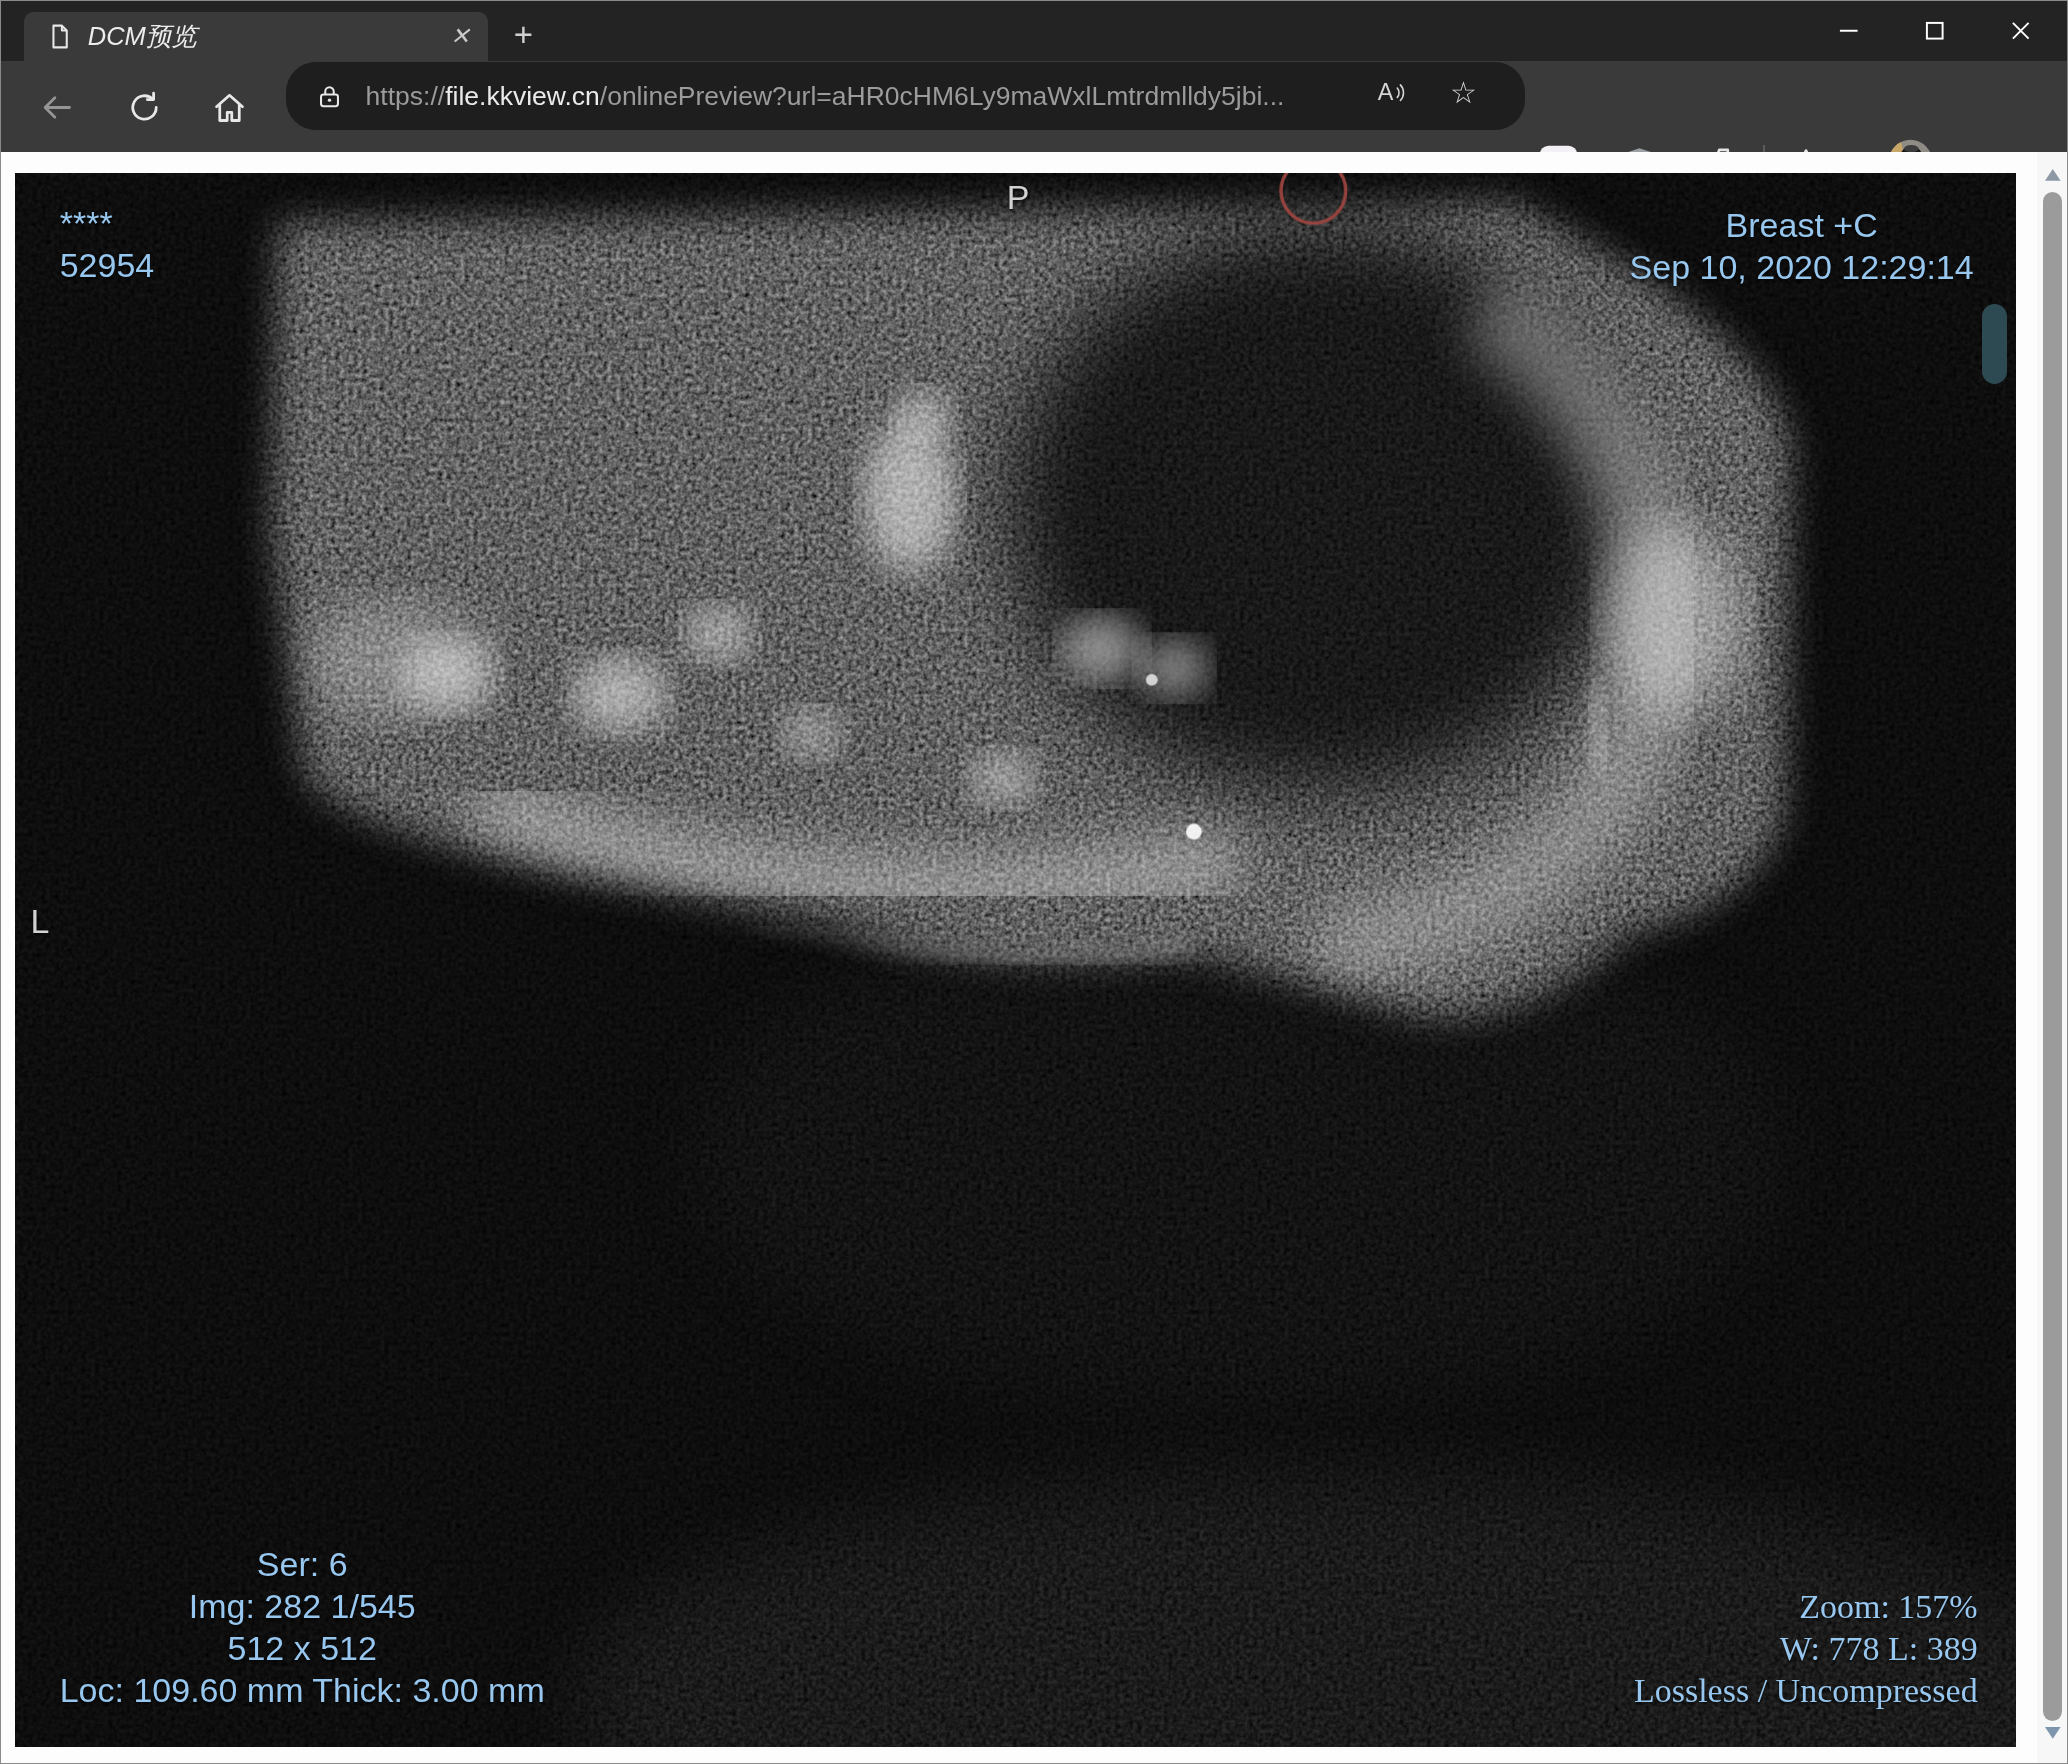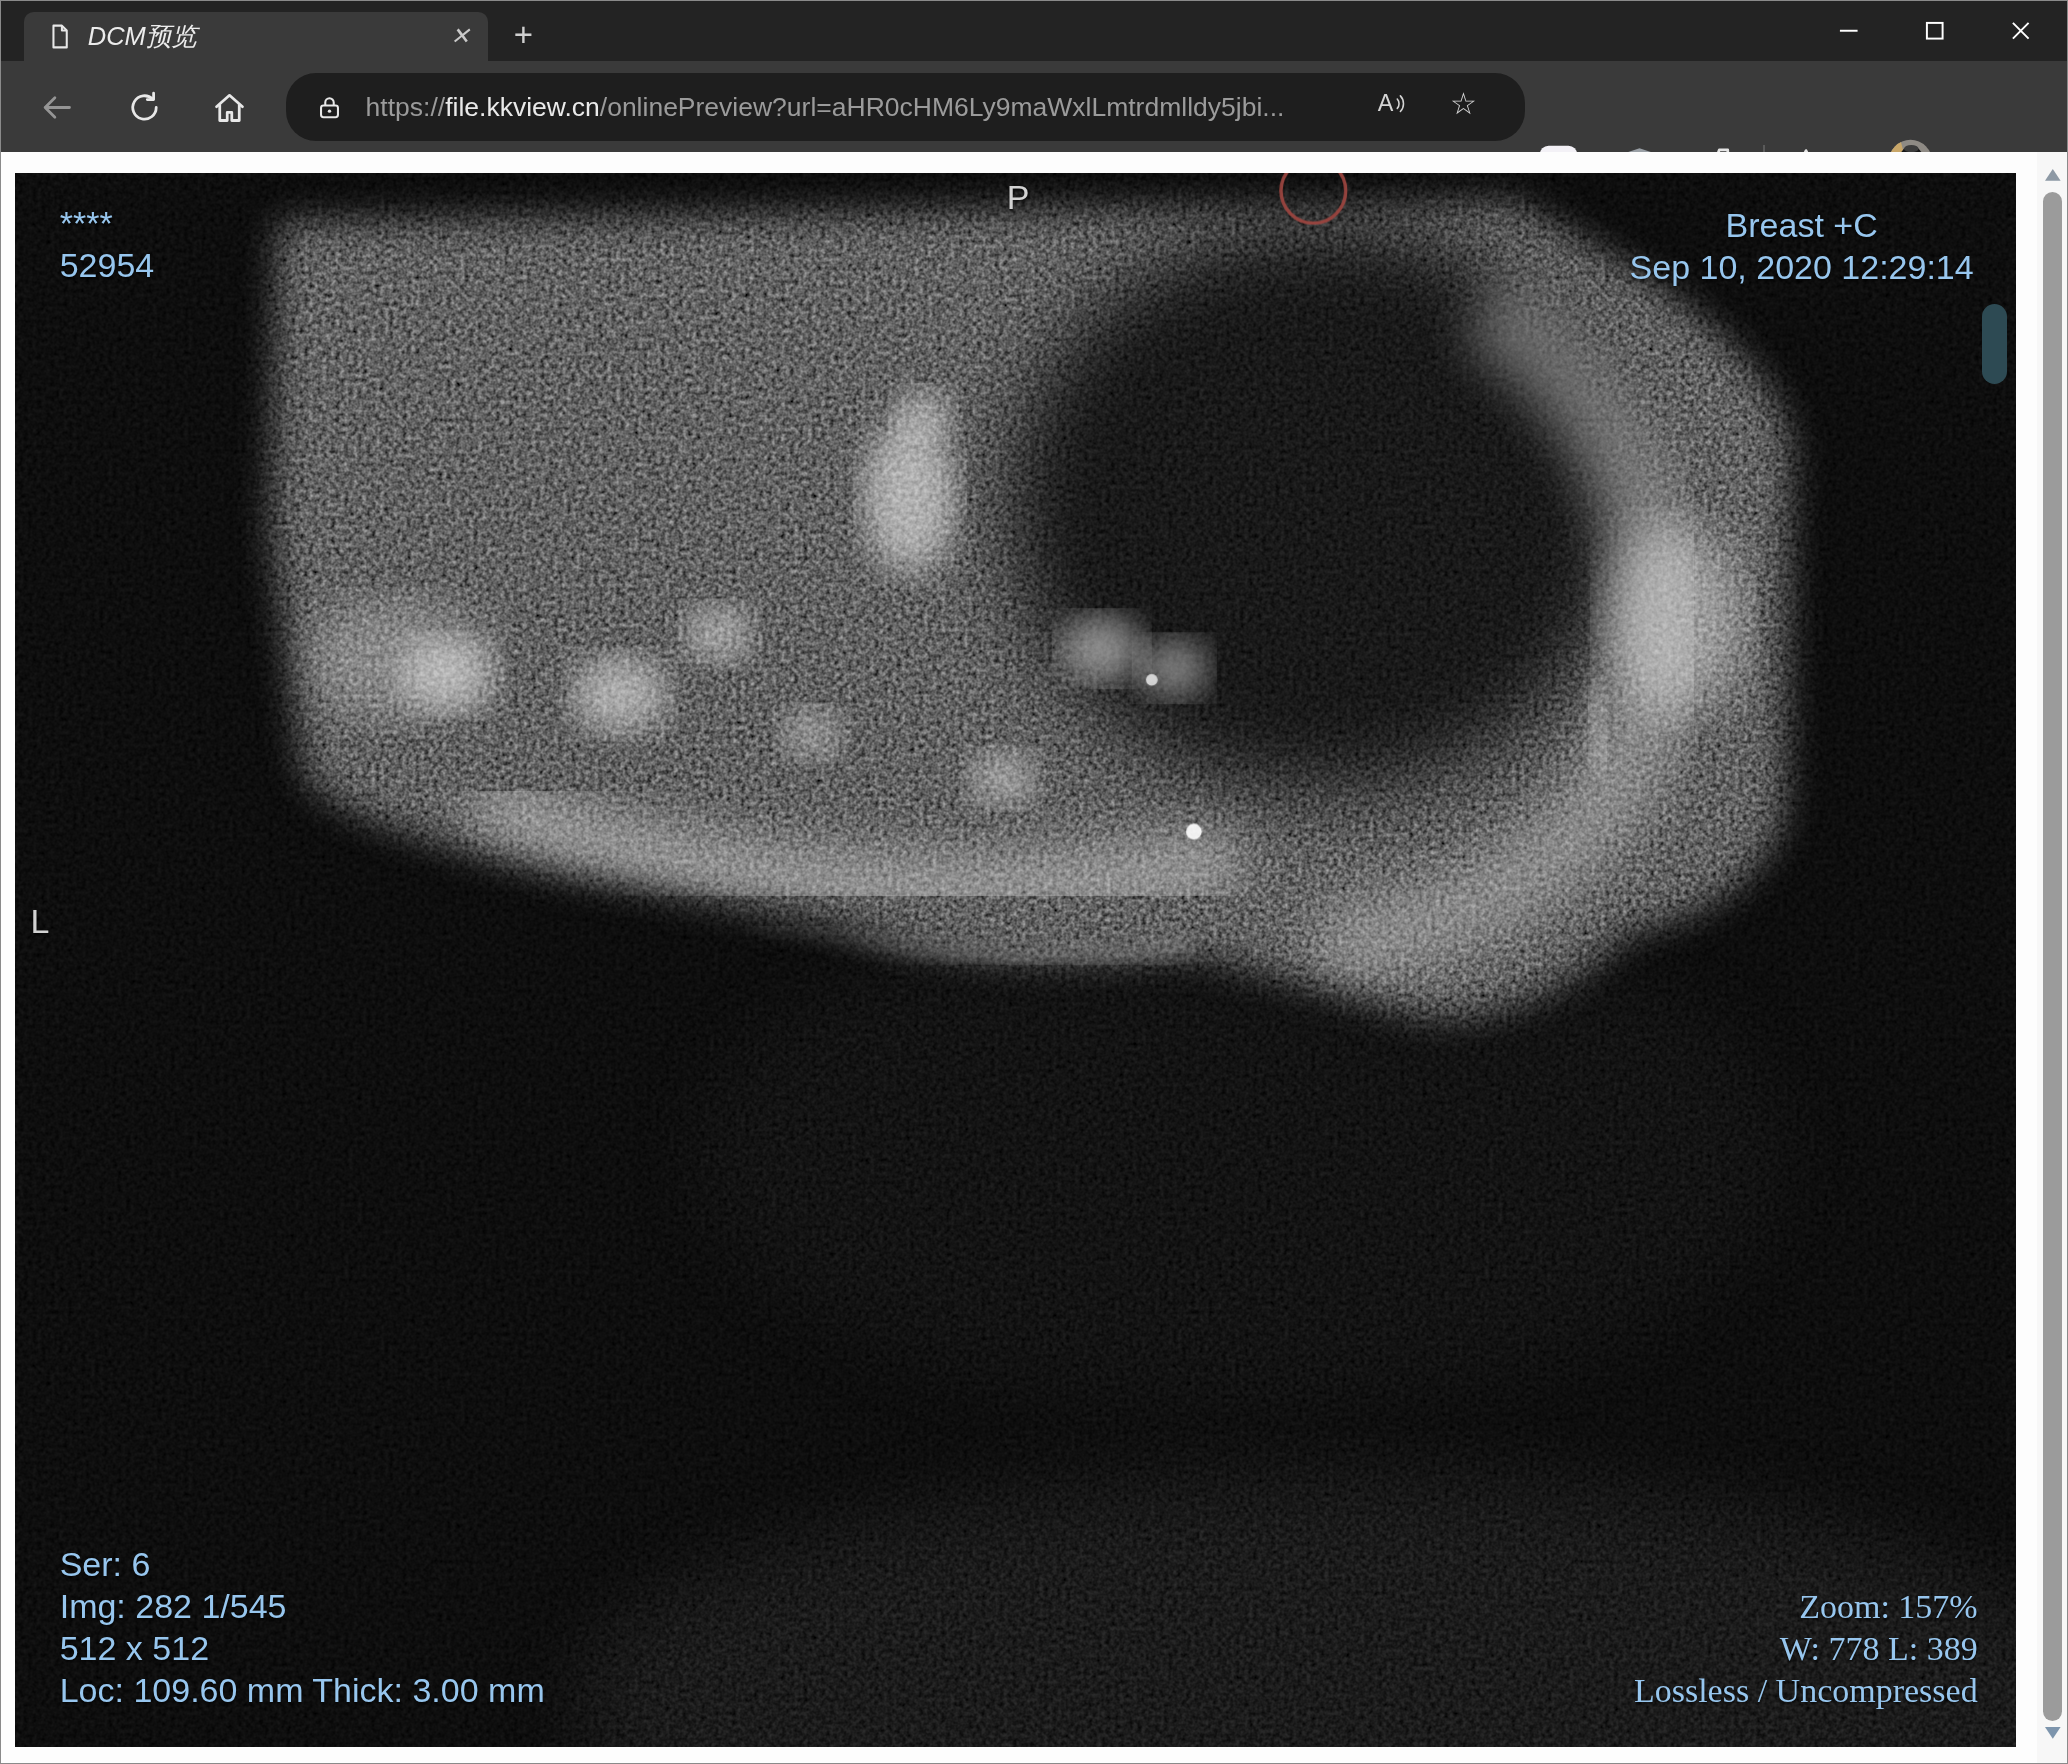--- a/index.html
+++ b/index.html
@@ -14,42 +14,42 @@
   .tab .fav{margin-left:21.6px;width:29px;height:29px;flex:0 0 auto;}
   .tab .ttl{margin-left:13.7px;font-size:25.5px;color:#ececec;white-space:nowrap;overflow:hidden;flex:1;}
   .tab .cls{margin-right:17.6px;font-size:23.5px;color:#c9c9c9;cursor:default;}
   .newtab{position:absolute;left:502px;top:13.7px;font-size:33px;color:#cfcfcf;width:43px;height:43px;
           display:flex;align-items:center;justify-content:center;}
   .wincontrols{position:absolute;right:3.9px;top:0;height:61px;display:flex;}
   .wbtn{width:86px;height:61px;display:flex;align-items:center;justify-content:center;}
 
   .toolbar{position:absolute;left:0;top:61px;width:2068px;height:91px;background:#3a3a3a;}
   .navic{position:absolute;top:26.5px;width:39px;height:39px;}
-  .addressbar{position:absolute;left:286px;top:12px;width:1239px;height:68px;border-radius:30px;
+  .addressbar{position:absolute;left:286px;top:1px;width:1239px;height:68px;border-radius:30px;
               background:#1e1e1e;display:flex;align-items:center;}
   .addressbar .lock{margin-left:29px;width:29px;height:29px;flex:0 0 auto;}
   .url{margin-left:21.6px;font-size:26.5px;color:#9b9b9b;white-space:nowrap;overflow:hidden;max-width:961px;}
   .url .host{color:#eaeaea;}
   .abico{position:absolute;top:11.8px;width:37px;height:37px;display:flex;align-items:center;justify-content:center;}
   .star-glyph{font-size:30px;color:#d4d4d4;}
   .extic{position:absolute;top:81px;width:45px;height:45px;display:flex;align-items:center;justify-content:center;}
   .divider{position:absolute;left:1763px;top:84px;width:2px;height:41px;background:#5a5a5a;}
   .more{font-size:33px;color:#e2e2e2;letter-spacing:2px;}
 
   
   .content{position:absolute;left:0;top:152px;width:2068px;height:1612px;background:#fdfdfd;}
   .canvas{position:absolute;left:14.7px;top:20.6px;width:2001px;height:1574px;background:#000;overflow:hidden;}
   .canvas svg.img{position:absolute;left:0;top:0;}
 
   .ovl{position:absolute;color:#97c6ee;font-size:34px;line-height:42px;
        text-shadow:0 2px 2.9px rgba(0,0,0,.65);white-space:nowrap;}
   .ovl.gray{color:#d2d2d2;}
   .tl{left:45px;top:29px;}
   .tr{right:42px;top:31px;text-align:center;}
-  .bl{left:45px;top:1370px;}
+  .bl{left:45px;top:1370px;text-align:center;}
   .br{right:38px;top:1413px;text-align:right;font-family:Liberation Serif, serif;}
   .pmark{left:992px;top:3.9px;}
   .lmark{left:15.7px;top:727px;}
 
   .viewer-pill{position:absolute;left:1967px;top:131px;width:25.5px;height:80px;border-radius:12.7px;
                background:#2d4a53;}
 
   .scrollbar{position:absolute;right:0;top:0;width:31px;height:1612px;background:#f7f7f7;}
   .sb-thumb{position:absolute;left:5.9px;top:40px;width:19.6px;height:1529px;border-radius:9.8px;background:#9b9b9b;}
   .sb-up{position:absolute;left:6.9px;top:15.7px;}

